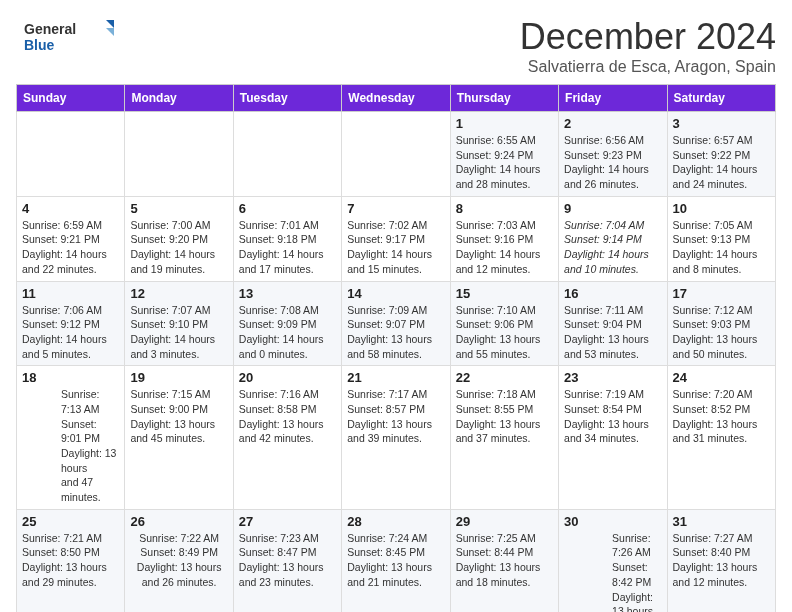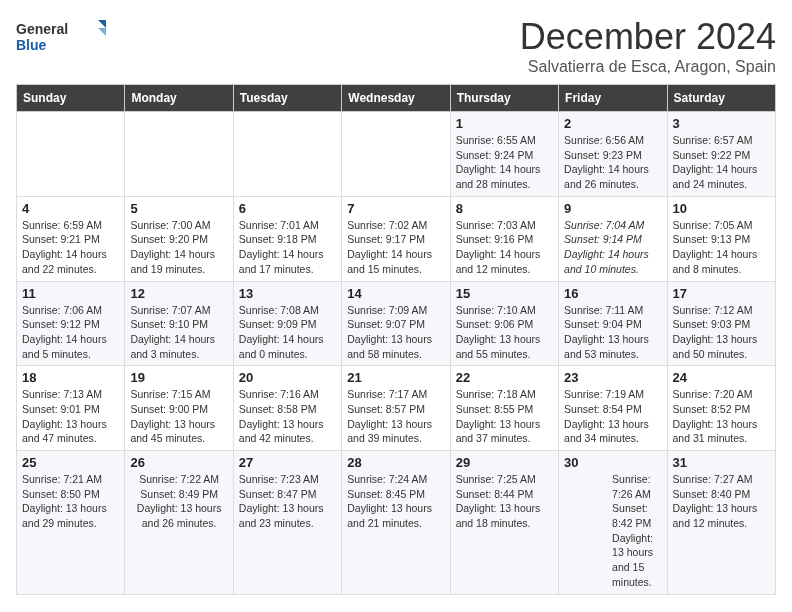--- a/index.html
+++ b/index.html
@@ -8,20 +8,21 @@
       background: #fff;
       width: 792px;
       min-height: 612px;
       padding: 16px;
     }
     .header {
       display: flex;
       justify-content: space-between;
       align-items: flex-start;
       margin-bottom: 8px;
+      margin-left: 8px;
     }
     .logo {
       display: flex;
       align-items: center;
       gap: 4px;
     }
     .title-block {
       text-align: right;
     }
     .month-title {
@@ -32,21 +33,21 @@
     .subtitle {
       font-size: 16px;
       color: #555;
     }
     table {
       width: 100%;
       border-collapse: collapse;
       font-size: 11px;
     }
     thead tr th {
-      background-color: #404040;
+      background-color: #6d28d9;
       color: #fff;
       text-align: left;
       padding: 6px 6px;
       font-size: 12px;
       font-weight: bold;
       border: 1px solid #ccc;
     }
     tbody tr td {
       border: 1px solid #ddd;
       vertical-align: top;
@@ -232,21 +233,21 @@
           <div class="day-number">17</div>
           <div class="day-info" style="white-space: pre-line;">Sunrise: 7:12 AM
 Sunset: 9:03 PM
 Daylight: 13 hours
 and 50 minutes.</div>
         </td>
       </tr>
       <tr>
         <td>
           <div class="day-number">18</div>
-          <div class="day-info" style="white-space: pre-line;">Sunrise: 7:13 AM
+          <div class="day-info" style="white-space: pre-line; margin-left: 39px;">Sunrise: 7:13 AM
 Sunset: 9:01 PM
 Daylight: 13 hours
 and 47 minutes.</div>
         </td>
         <td>
           <div class="day-number">19</div>
           <div class="day-info" style="white-space: pre-line;">Sunrise: 7:15 AM
 Sunset: 9:00 PM
 Daylight: 13 hours
 and 45 minutes.</div>

